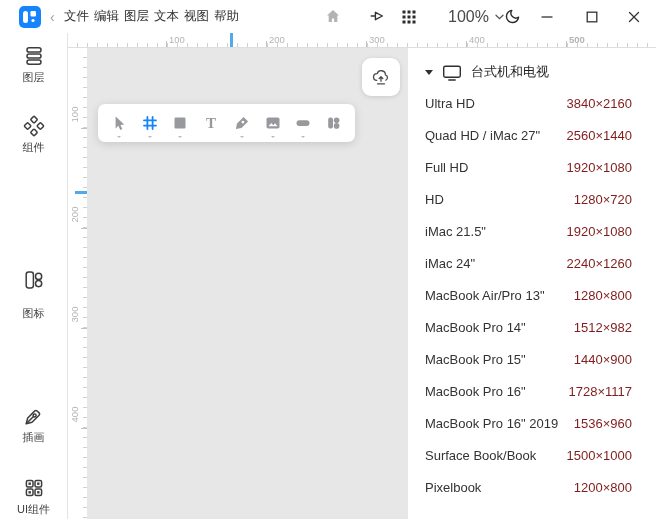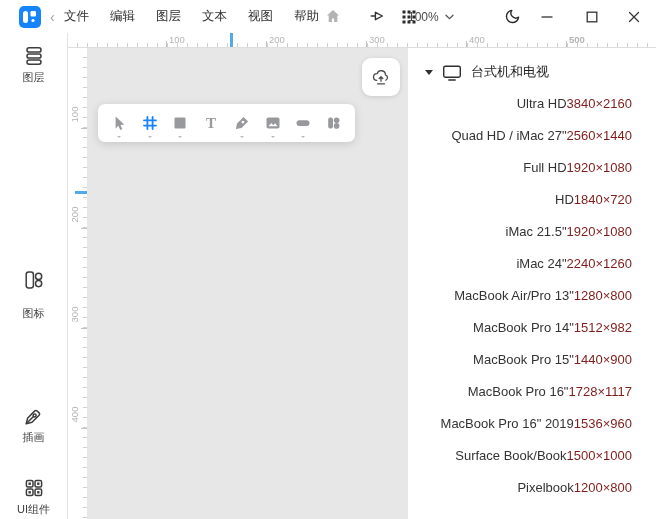--- a/index.html
+++ b/index.html
@@ -2,24 +2,24 @@
 <html><head>
 <meta charset="utf-8">
 <style>
   * { box-sizing: border-box; margin: 0; padding: 0; }
   html,body { width:656px; height:519px; overflow:hidden; font-family:"Liberation Sans",sans-serif; background:#fff; position:relative; }
 
   
   .topbar { position:absolute; left:0; top:0; width:656px; height:33px; background:#fff; z-index:5; }
   .logo { position:absolute; left:19px; top:6px; width:22px; height:22px; border-radius:5px; background:#1684fc; display:flex; align-items:center; justify-content:center; }
   .back { position:absolute; left:50px; top:0; height:33px; display:flex; align-items:center; color:#9aa0a6; font-size:14px; }
-  .menus { position:absolute; left:62px; top:0; height:33px; display:flex; align-items:center; gap:17px; font-size:12.5px; color:#2f2f2f;text-align:right; }
+  .menus { position:absolute; left:62px; top:0; height:33px; display:flex; align-items:center; gap:1px; font-size:12.5px; color:#2f2f2f;text-align:right; }
   .menus span { cursor:default; padding:0 2px; }
   .tb-ic { position:absolute; display:flex; align-items:center; justify-content:center; }
-  .zoom { position:absolute; left:408px; top:0; height:33px; display:flex; align-items:center; gap:6px; font-size:12px; color:#4a4a4a; }
+  .zoom { position:absolute; left:448px; top:0; height:33px; display:flex; align-items:center; gap:6px; font-size:16px; color:#4a4a4a; }
 
   
   .sidebar { position:absolute; left:0; top:33px; width:68px; height:486px; background:#fff; border-right:1px solid #e4e4e4; z-index:4; }
   .side-item { position:absolute; left:0; width:67px; display:flex; flex-direction:column; align-items:center; gap:3px; color:#3d3d3d; font-size:11px; }
 
   
   .hruler { position:absolute; left:68px; top:33px; width:588px; height:15px; background:#fff; border-bottom:1px solid #dedede; z-index:3; }
   .hruler::after { content:""; position:absolute; left:0; right:0; bottom:0; height:4px;
     background:repeating-linear-gradient(to right, transparent 0 9px, #cfcfcf 9px 10px); }
   .h-label { position:absolute; top:1px; font-size:9.5px; color:#b3b3b3; }
@@ -42,21 +42,21 @@
     border-left:2.6px solid transparent; border-right:2.6px solid transparent; border-top:2.8px solid #b6b9bd; }
   .tool-text-glyph { font-family:"Liberation Serif",serif; font-size:15px; font-weight:700; color:#97999c; line-height:1; }
   .cloud-btn { position:absolute; right:8px; top:10px; width:38px; height:38px; border-radius:9px; background:#fff; border:none;
     box-shadow:0 1px 5px rgba(0,0,0,.13); display:flex; align-items:center; justify-content:center; cursor:pointer; }
 
   
   .panel { position:absolute; left:408px; top:48px; width:248px; height:471px; background:#fff; overflow:hidden; z-index:4; }
   .panel-header { display:flex; align-items:center; gap:9px; padding:15px 0 0 17px; font-size:13px; color:#1f1f1f; cursor:pointer; }
   .tri { width:0; height:0; border-left:4px solid transparent; border-right:4px solid transparent; border-top:5px solid #2f2f2f; }
   .rows { position:absolute; top:39px; left:0; right:0; }
-  .row { height:32px; display:flex; align-items:center; justify-content:flex-end; padding:0 24px 0 17px; font-size:13px; cursor:pointer; }
+  .row { height:32px; display:flex; align-items:center; justify-content:space-between; padding:0 24px 0 17px; font-size:13px; cursor:pointer; }
   .rname { color:#333; }
   .rsize { color:#7f1d1d; }
 </style>
 </head>
 <body>
 
 <header class="topbar">
   <div class="logo">
     <svg width="22" height="22" viewBox="0 0 22 22">
       <rect x="4" y="5" width="5" height="12" rx="2.5" fill="#fff"></rect>
@@ -127,20 +127,29 @@
 </header>
 
 <aside class="sidebar">
   <div class="side-item" style="top:12px;">
     <svg width="22" height="22" viewBox="0 0 22 22" fill="none" stroke="#3d3d3d" stroke-width="1.5">
       <rect x="4" y="2.8" width="14" height="4.2" rx="2.1"></rect>
         <rect x="4" y="8.9" width="14" height="4.2" rx="2.1"></rect>
         <rect x="4" y="15" width="14" height="4.2" rx="2.1"></rect>
     </svg>
     <span>图层</span>
+  </div>
+  <div class="side-item" style="top:82px;">
+    <svg width="22" height="22" viewBox="0 0 22 22" fill="none" stroke="#3d3d3d" stroke-width="1.5">
+      <rect x="8.5" y="2.1" width="5" height="5" rx="1" transform="rotate(45 11 4.6)"></rect>
+      <rect x="2.1" y="8.5" width="5" height="5" rx="1" transform="rotate(45 4.6 11)"></rect>
+      <rect x="14.9" y="8.5" width="5" height="5" rx="1" transform="rotate(45 17.4 11)"></rect>
+      <rect x="8.5" y="14.9" width="5" height="5" rx="1" transform="rotate(45 11 17.4)"></rect>
+    </svg>
+    <span>组件</span>
   </div>
   <div class="side-item" style="top:236px;gap:15px;">
     <svg width="22" height="22" viewBox="0 0 22 22" fill="none" stroke="#3d3d3d" stroke-width="1.5">
       <rect x="3.2" y="3" width="7.2" height="16" rx="2.4"></rect>
         <circle cx="15.6" cy="7.4" r="3.1"></circle>
         <circle cx="15.6" cy="14.6" r="3.1"></circle>
     </svg>
     <span>图标</span>
   </div>
   <div class="side-item" style="top:372px;">
@@ -274,21 +283,21 @@
     <div class="row">
         <span class="rname">Quad HD / iMac 27"</span>
         <span class="rsize">2560×1440</span>
       </div>
     <div class="row">
         <span class="rname">Full HD</span>
         <span class="rsize">1920×1080</span>
       </div>
     <div class="row">
         <span class="rname">HD</span>
-        <span class="rsize">1840×720</span>
+        <span class="rsize">1280×720</span>
       </div>
     <div class="row">
         <span class="rname">iMac 21.5"</span>
         <span class="rsize">1920×1080</span>
       </div>
     <div class="row">
         <span class="rname">iMac 24"</span>
         <span class="rsize">2240×1260</span>
       </div>
     <div class="row">

